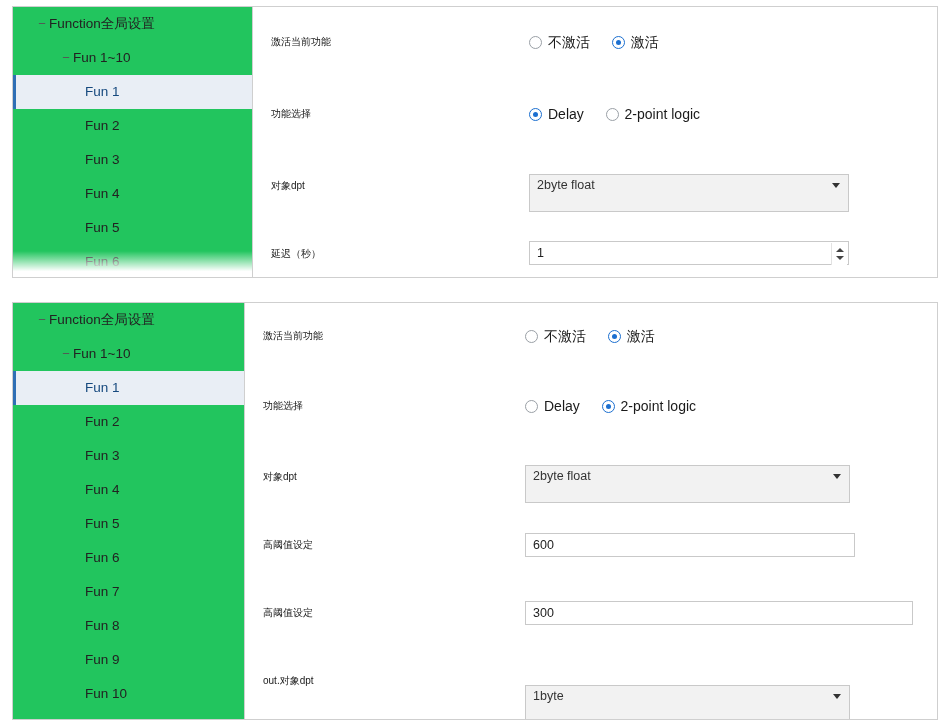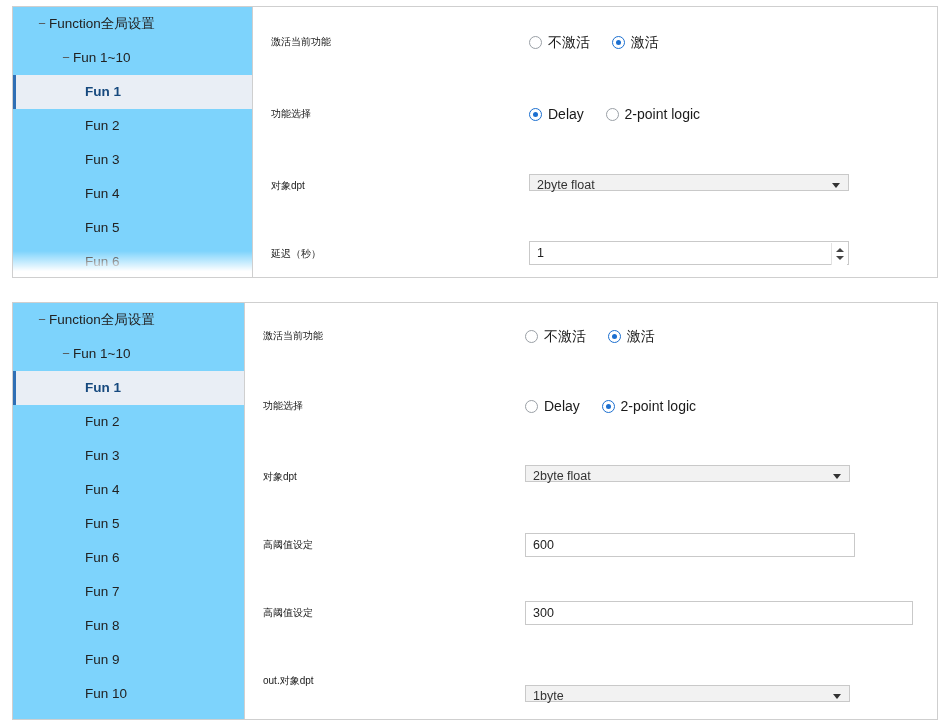--- a/index.html
+++ b/index.html
@@ -2,50 +2,50 @@
 <html><head>
 <meta charset="utf-8">
 <style>
   html,body{margin:0;padding:0;background:#ffffff;}
   body{width:950px;height:726px;font-family:"Liberation Sans","DejaVu Sans",sans-serif;color:#1a1a1a;overflow:hidden;}
 
   .panel{position:absolute;border:1px solid #cfcfcf;background:#fff;box-sizing:border-box;overflow:hidden;}
   .panel-a{left:12px;top:6px;width:926px;height:272px;}
   .panel-b{left:12px;top:302px;width:926px;height:418px;}
 
-  .tree{position:absolute;left:0;top:0;bottom:0;width:240px;border-right:1px solid #cfcfcf;box-sizing:border-box;background:#7dd3fc;overflow:hidden;}
+  .tree{position:absolute;left:0;top:0;bottom:0;width:240px;border-right:1px solid #cfcfcf;box-sizing:border-box;background:#22c55e;overflow:hidden;}
   .panel-b .tree{width:232px;}
 
   .tnode{position:relative;height:34px;line-height:34px;font-size:13.5px;color:#222;white-space:nowrap;box-sizing:border-box;}
   .tnode .lbl{display:inline-block;vertical-align:middle;}
   .tnode .minus{display:inline-block;width:14px;text-align:center;color:#555;font-size:13px;vertical-align:middle;}
 
   .lvl0{padding-left:22px;}
   .lvl1{padding-left:46px;}
   .lvl2{padding-left:72px;}
 
-  .tnode.selected{background:#e9eef5;border-left:3px solid #2f6fb5;padding-left:69px;font-weight:bold;color:#16497e;}
+  .tnode.selected{background:#e9eef5;border-left:3px solid #2f6fb5;padding-left:69px;font-weight:normal;color:#16497e;}
   .panel-b .tnode.selected{padding-left:69px;}
 
   .fade{position:absolute;left:0;right:0;bottom:0;height:26px;background:linear-gradient(rgba(255,255,255,0),#fff 78%);pointer-events:none;}
 
   .content{position:absolute;left:240px;top:0;right:0;bottom:0;}
   .panel-b .content{left:232px;}
 
   .row{position:relative;height:34px;}
   .rlabel{position:absolute;left:18px;font-size:10px;color:#1a1a1a;line-height:34px;white-space:nowrap;}
 
   .radiogroup{position:absolute;line-height:34px;font-size:13.5px;}
   .radio{display:inline-block;margin-right:18px;white-space:nowrap;vertical-align:middle;}
   .rdot{display:inline-block;width:13px;height:13px;border-radius:50%;border:1px solid #9aa0a6;background:#fff;vertical-align:-2px;margin-right:6px;box-sizing:border-box;position:relative;}
   .rdot.on{border:1px solid #1b6fd0;}
   .rdot.on:after{content:"";position:absolute;left:3px;top:3px;width:5px;height:5px;border-radius:50%;background:#1b6fd0;}
   .rtxt{font-size:14px;}
 
-  .select{position:absolute;height:17px;border:1px solid #c9c9c9;background:#f2f2f2;box-sizing:border-box;font-size:12.5px;color:#333;line-height:20px;padding-left:7px;}
+  .select{position:absolute;height:38px;border:1px solid #c9c9c9;background:#f2f2f2;box-sizing:border-box;font-size:12.5px;color:#333;line-height:20px;padding-left:7px;}
   .select .caret{position:absolute;right:8px;top:8px;width:0;height:0;border-left:4px solid transparent;border-right:4px solid transparent;border-top:5px solid #333;}
 
   .textbox{position:absolute;height:24px;border:1px solid #c9c9c9;background:#fff;box-sizing:border-box;font-size:12.5px;color:#222;line-height:22px;padding-left:7px;}
   .spin{position:absolute;right:1px;top:1px;width:16px;height:22px;background:#fff;border-left:1px solid #e2e2e2;box-sizing:border-box;}
   .spin .up,.spin .dn{position:absolute;left:4px;width:0;height:0;border-left:4px solid transparent;border-right:4px solid transparent;}
   .spin .up{top:5px;border-bottom:4px solid #444;}
   .spin .dn{bottom:5px;border-top:4px solid #444;}
 </style>
 </head>
 <body>

